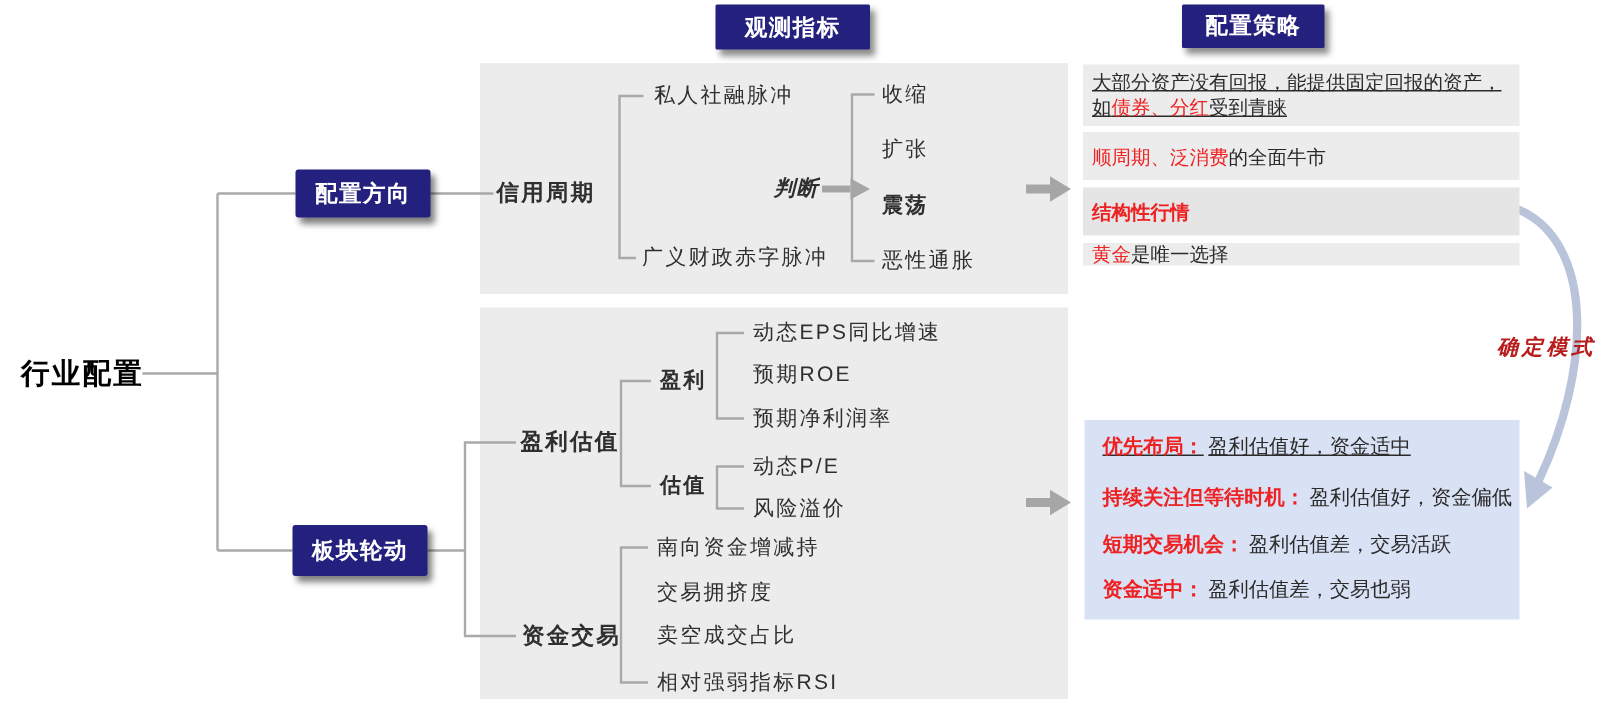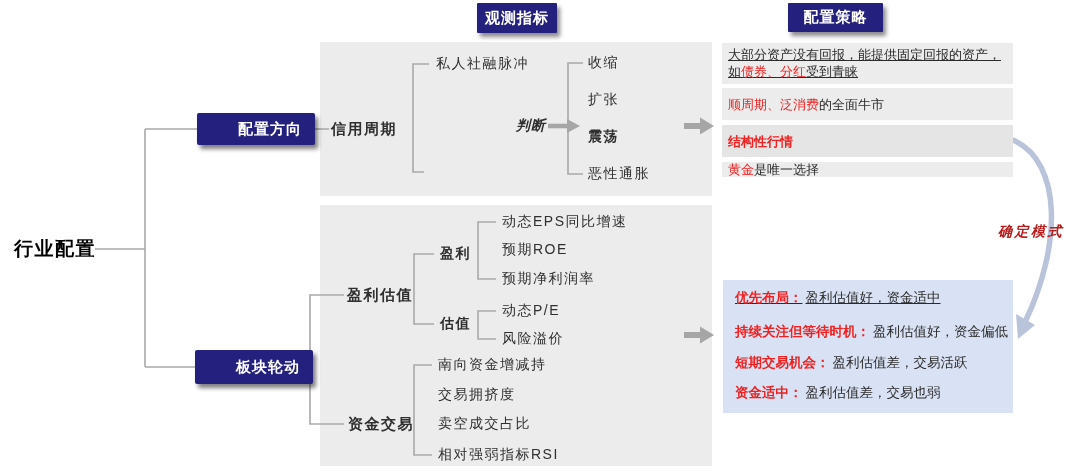--- a/index.html
+++ b/index.html
@@ -11,21 +11,21 @@
   .wires{position:absolute;left:0;top:0;z-index:1;}
   .panel{position:absolute;background:#ececec;z-index:0;}
   .hdr{
     position:absolute;background:#23207e;color:#ffffff;font-weight:bold;
     font-size:15px;letter-spacing:1px;display:flex;align-items:center;justify-content:center;
     box-shadow:3px 4px 4px rgba(0,0,0,0.45);z-index:3;border-radius:1px;
   }
   .node{
     position:absolute;background:#23207e;color:#ffffff;font-weight:bold;
     font-size:15px;letter-spacing:1px;display:flex;align-items:center;justify-content:center;
-    box-shadow:3px 4px 4px rgba(0,0,0,0.5);z-index:3;border-radius:2px;padding-left:28px;
+    box-shadow:3px 4px 4px rgba(0,0,0,0.5);z-index:3;border-radius:2px;
   }
   .t{position:absolute;z-index:2;font-size:14px;letter-spacing:1.5px;white-space:nowrap;
      transform:translateY(-50%);}
   .t.b{font-weight:bold;font-size:15px;}
   .t.judge{font-style:italic;font-weight:600;letter-spacing:1px;text-align:right;}
   .root{position:absolute;z-index:2;font-size:19px;font-weight:bold;color:#000;
         letter-spacing:1.5px;transform:translateY(-50%);white-space:nowrap;}
   .srow{position:absolute;left:722px;width:291px;background:#ececec;z-index:2;
         font-size:13px;line-height:17px;box-sizing:border-box;color:#2b2b2b;}
   .srow.single{display:flex;align-items:center;padding:0 6px;}
@@ -80,28 +80,29 @@
       <polygon points="700,326.5 714,335 700,343.5"></polygon>
     </g>
     <g>
       <path d="M1013,140 C1064,163 1060,248 1026,320" stroke="#b9c3da" stroke-width="5.5" fill="none" stroke-linecap="round"></path>
       <polygon points="1016,314 1035,325 1018,339" fill="#b9c3da"></polygon>
     </g>
   </svg>
 
   <div class="root" style="left:14px;top:249px;">行业配置</div>
 
-  <div class="hdr" style="left:477px;top:3px;width:80px;height:30px;">观测指标</div>
+  <div class="hdr" style="left:477px;top:3px;width:103px;height:30px;">观测指标</div>
   <div class="hdr" style="left:788px;top:3px;width:95px;height:29px;">配置策略</div>
 
   <div class="node" style="left:197px;top:113px;width:90px;height:32px;">配置方向</div>
   <div class="node" style="left:195px;top:350px;width:90px;height:34px;">板块轮动</div>
 
   <div class="t b" style="left:331px;top:129px;">信用周期</div>
   <div class="t" style="left:436px;top:64px;">私人社融脉冲</div>
+  <div class="t" style="left:428px;top:172px;">广义财政赤字脉冲</div>
   <div class="t judge" style="left:500px;top:126px;width:46px;">判断</div>
   <div class="t" style="left:588px;top:63px;">收缩</div>
   <div class="t" style="left:588px;top:100px;">扩张</div>
   <div class="t b" style="left:588px;top:137px;font-size:14px;">震荡</div>
   <div class="t" style="left:588px;top:174px;">恶性通胀</div>
 
   <div class="srow multi" style="top:43px;height:41px;">
     <span>大部分资产没有回报，能提供固定回报的资产，如</span><span class="red">债券、分红</span><span>受到青睐</span>
   </div>
   <div class="srow single" style="top:88px;height:32px;">

